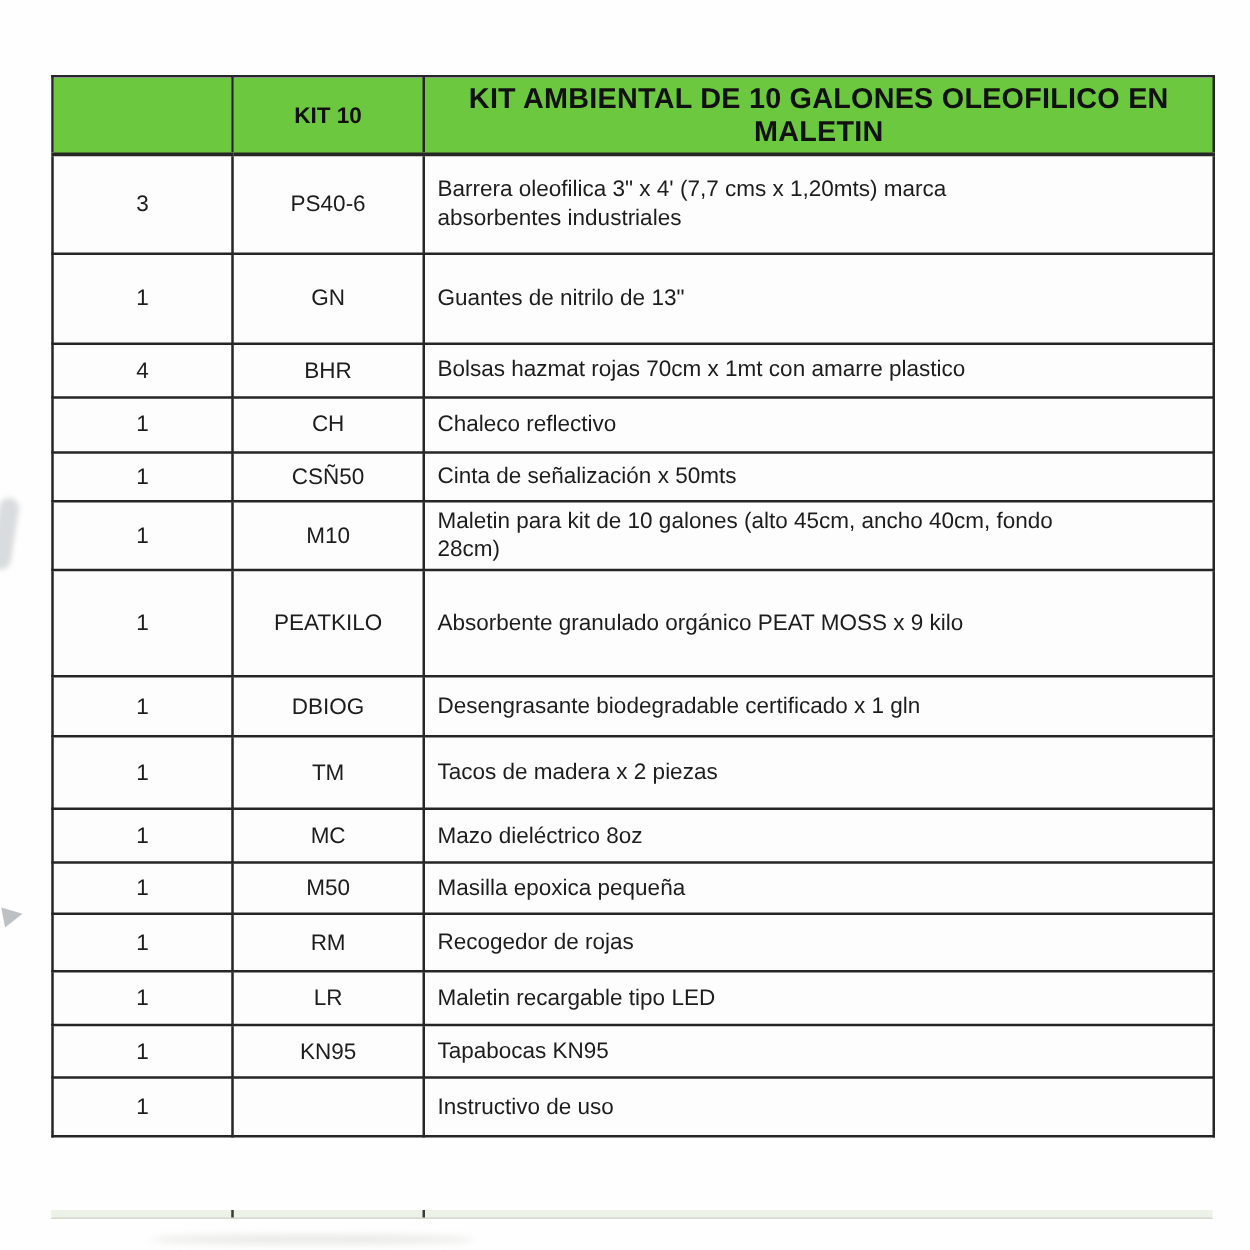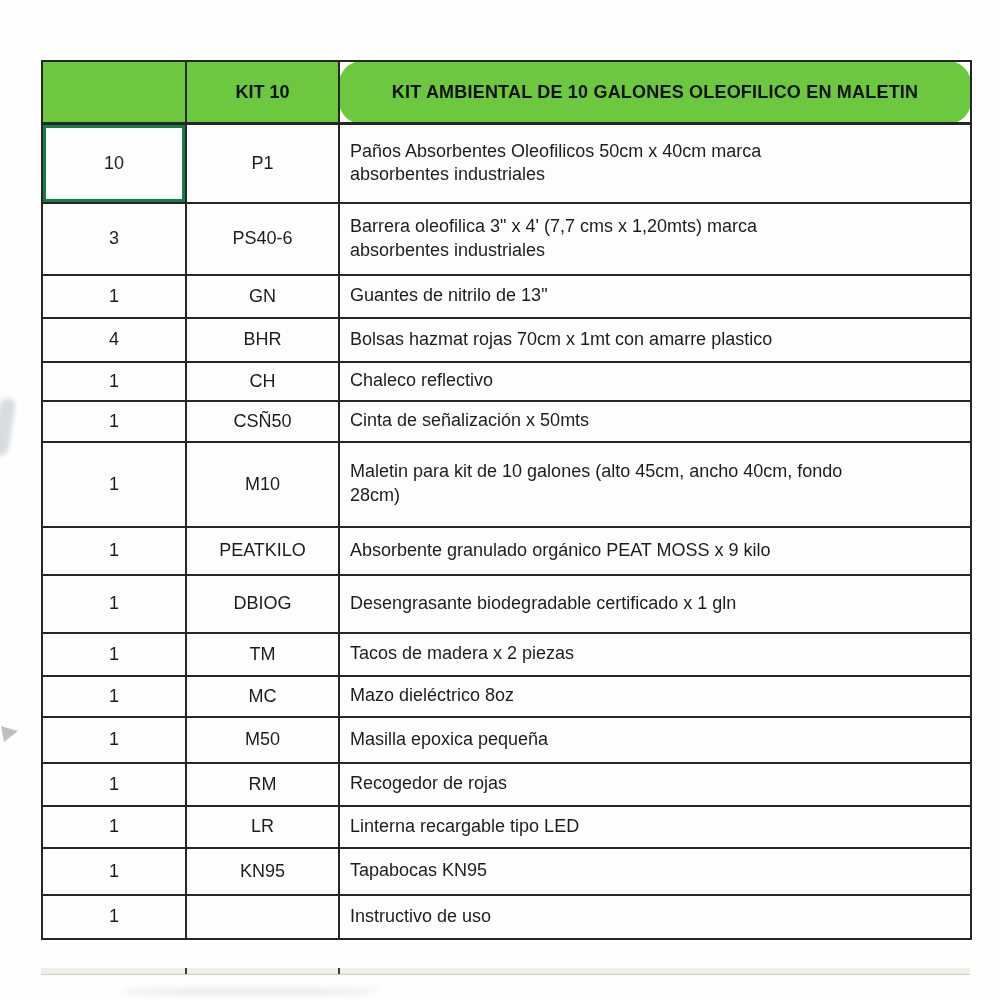--- a/index.html
+++ b/index.html
@@ -38,23 +38,22 @@
   .kit-table thead th {
     background: #6cc83e;
     height: 58px;
     font-weight: bold;
     text-align: center;
     vertical-align: middle;
     color: #111;
     border-bottom-width: 3px;
   }
   .kit-table thead th.desc-h {
-    font-size: 18px;
+    font-size: 23px;
     letter-spacing: 0.2px;
-    border-radius: 23px;
   }
   .kit-table td {
     background: #fdfdfd;
     vertical-align: middle;
     padding: 3px 6px;
   }
   .kit-table td.qty, .kit-table td.code {
     text-align: center;
   }
   .kit-table td.desc {
@@ -156,26 +155,20 @@
     </colgroup>
     <thead>
       <tr>
         <th></th>
         <th>KIT 10</th>
         <th class="desc-h">KIT AMBIENTAL DE 10 GALONES OLEOFILICO EN MALETIN</th>
       </tr>
     </thead>
     <tbody>
       <tr>
-        <td class="qty selected">10</td>
-        <td class="code">P1</td>
-        <td class="desc">Paños Absorbentes Oleofilicos 50cm x 40cm marca
-absorbentes industriales</td>
-      </tr>
-      <tr>
         <td class="qty">3</td>
         <td class="code">PS40-6</td>
         <td class="desc">Barrera oleofilica 3" x 4' (7,7 cms x 1,20mts) marca
 absorbentes industriales</td>
       </tr>
       <tr>
         <td class="qty">1</td>
         <td class="code">GN</td>
         <td class="desc">Guantes de nitrilo de 13"</td>
       </tr>
@@ -226,21 +219,21 @@
         <td class="desc">Masilla epoxica pequeña</td>
       </tr>
       <tr>
         <td class="qty">1</td>
         <td class="code">RM</td>
         <td class="desc">Recogedor de rojas</td>
       </tr>
       <tr>
         <td class="qty">1</td>
         <td class="code">LR</td>
-        <td class="desc">Linterna recargable tipo LED</td>
+        <td class="desc">Maletin recargable tipo LED</td>
       </tr>
       <tr>
         <td class="qty">1</td>
         <td class="code">KN95</td>
         <td class="desc">Tapabocas KN95</td>
       </tr>
       <tr>
         <td class="qty">1</td>
         <td class="code"></td>
         <td class="desc">Instructivo de uso</td>

